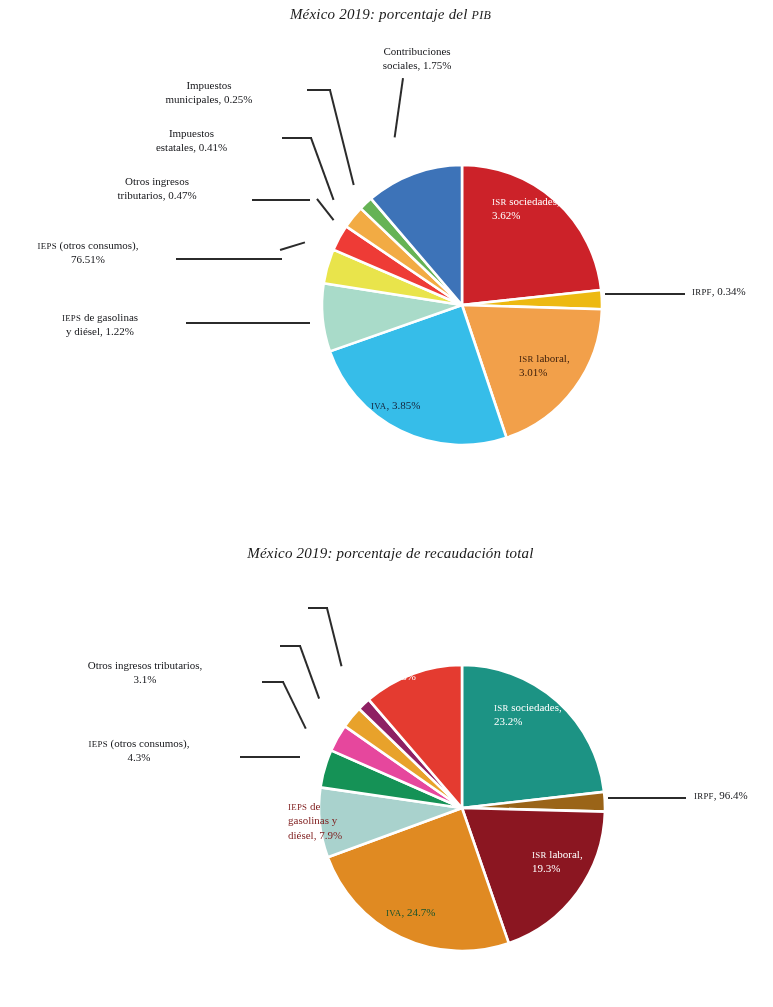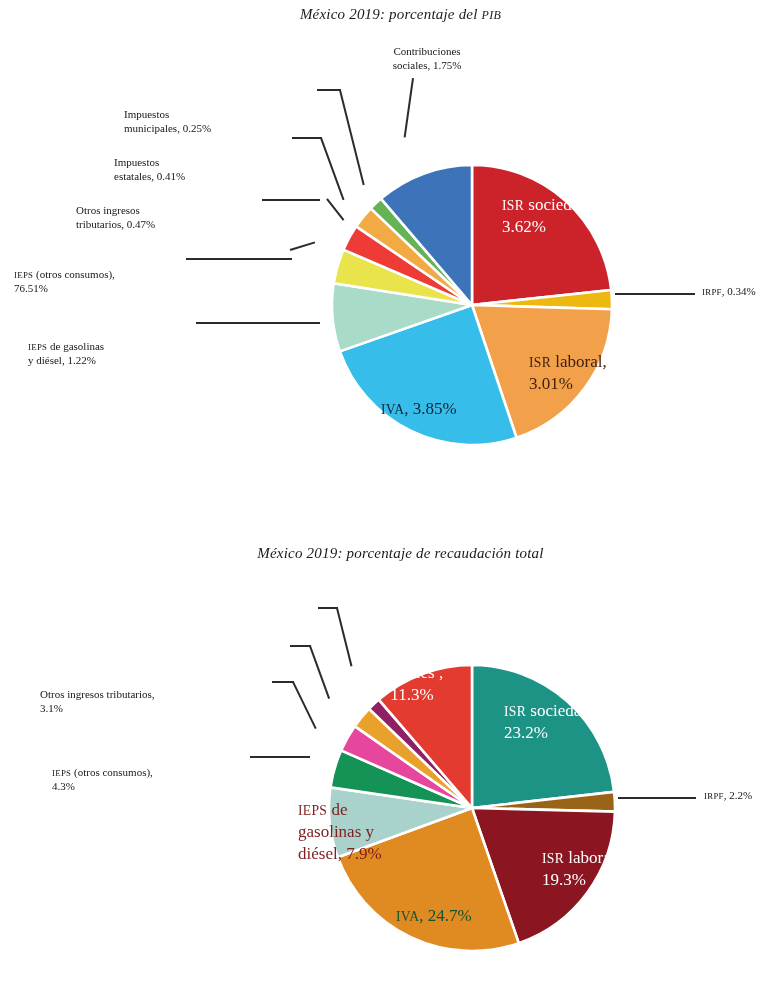--- a/index.html
+++ b/index.html
@@ -1,43 +1,43 @@
 <!DOCTYPE html>
 <html><head>
 <meta charset="utf-8">
 <style>
   html,body{margin:0;padding:0;background:#ffffff;}
   body{
     width:773px;height:1007px;position:relative;overflow:hidden;
     font-family:"Liberation Serif","DejaVu Serif",serif;
     color:#1a1a1a;
   }
-  .chart-block{position:absolute;left:14px;width:618px;}
+  .chart-block{position:absolute;left:4px;width:618px;}
   #chart-block-1{top:0;height:520px;}
   #chart-block-2{top:520px;height:487px;}
 
   .chart-title{
     position:absolute;left:0;width:773px;text-align:center;
     font-style:italic;font-size:15px;letter-spacing:.2px;color:#1a1a1a;
   }
   #title-1{top:6px;}
   #title-2{top:25px;}
   .sc{font-size:0.80em;letter-spacing:.3px;}
 
   svg.pie-svg{position:absolute;left:0;top:0;overflow:visible;}
 
   .lbl{
     position:absolute;font-size:11px;line-height:1.28;color:#15161a;
     white-space:pre-line;
   }
-  .lbl.r{text-align:left;margin-top:29px;}
+  .lbl.r{text-align:center;}
   .lbl.l{text-align:left;}
   .lbl.c{text-align:center;}
   .inlbl{
-    position:absolute;font-size:17px;line-height:1.3;white-space:pre-line;
+    position:absolute;font-size:11px;line-height:1.3;white-space:pre-line;
   }
   .leader{position:absolute;background:#2b2b2b;}
 </style>
 </head>
 <body>
 
 <div class="chart-block" id="chart-block-1">
 
   <div class="chart-title" id="title-1"><span>México 2019: porcentaje del </span><span class="sc">PIB</span></div>
 
@@ -120,21 +120,21 @@
   <div class="leader" style="left:258px;top:161px;width:22px;height:1.6px;"></div>
 
   <div class="leader" style="left:236px;top:236px;width:60px;height:1.6px;"></div>
 
   <div class="lbl r" style="left:26px;top:138px;width:230px;">Otros ingresos tributarios,
 3.1%</div>
   <div class="lbl r" style="left:38px;top:216px;width:194px;"><span class="sc">IEPS</span><span> (otros consumos),
 4.3%</span></div>
 
   <div class="leader" style="left:604px;top:277px;width:78px;height:1.6px;"></div>
-  <div class="lbl l" style="left:690px;top:268px;width:110px;"><span class="sc">IRPF</span><span>, 2.2%</span></div>
+  <div class="lbl l" style="left:690px;top:268px;width:110px;"><span class="sc">IRPF</span><span>, 96.4%</span></div>
 
   <div class="inlbl" style="left:336px;top:120px;width:124px;color:#ffffff;text-align:center;">Contribuciones
 sociales ,
 11.3%</div>
   <div class="inlbl" style="left:490px;top:180px;width:180px;color:#ffffff;"><span class="sc">ISR</span><span> sociedades,
 23.2%</span></div>
   <div class="inlbl" style="left:528px;top:327px;width:150px;color:#ffffff;"><span class="sc">ISR</span><span> laboral,
 19.3%</span></div>
   <div class="inlbl" style="left:382px;top:385px;width:150px;color:#14532d;"><span class="sc">IVA</span><span>, 24.7%</span></div>
   <div class="inlbl" style="left:284px;top:279px;width:118px;color:#7f1d1d;"><span class="sc">IEPS</span><span> de

